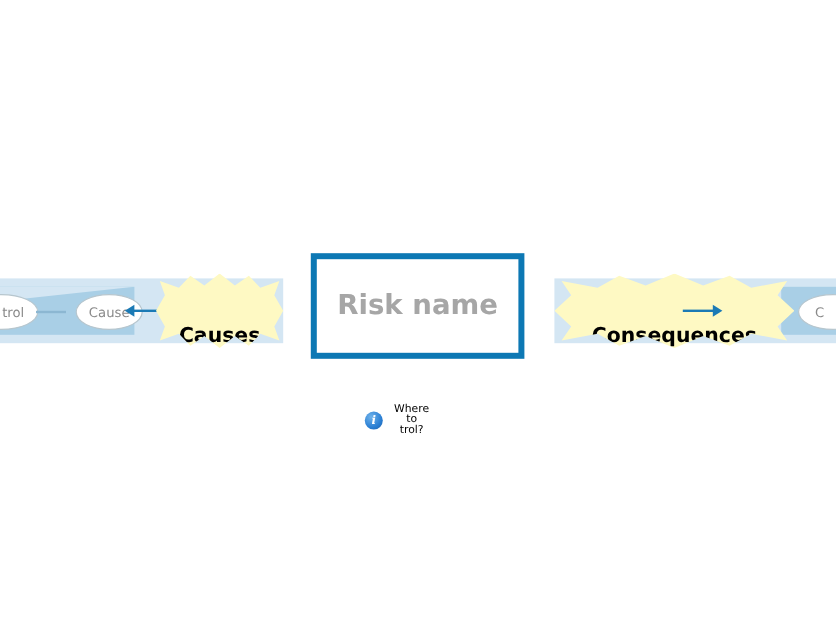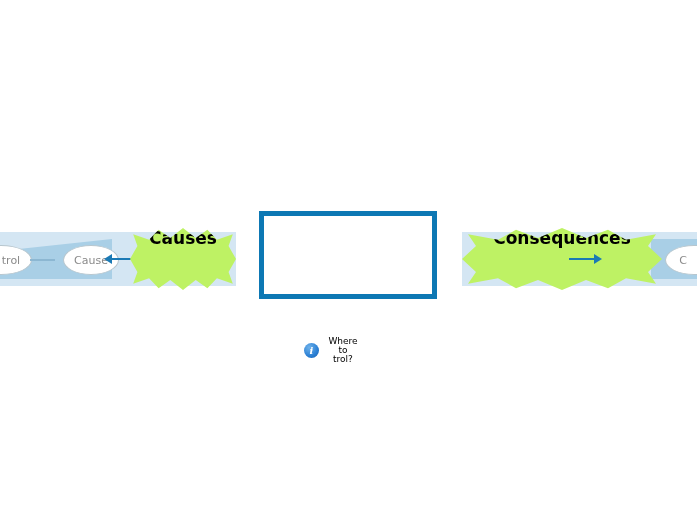--- a/index.html
+++ b/index.html
@@ -45,23 +45,23 @@
     position: absolute;
     left: 0; top: 0;
     width: 112px; height: 12px;
     background: #d4e6f3;
     clip-path: polygon(0 0, 100% 0, 100% 0, 0 100%);
   }
 
   
   .starburst {
     position: absolute;
-    background: #bef264;
-    display: flex;
-    align-items: flex-start;
+    background: #fef9c3;
+    display: flex;
+    align-items: flex-end;
     justify-content: center;
     clip-path: polygon(
       0% 50%,   7% 29%,  3% 10%,  18% 19%,  27% 3%,
       38% 16%,  50% 0%,  62% 16%, 73% 3%,   82% 19%,
       97% 10%,  93% 29%, 100% 50%, 93% 71%, 97% 90%,
       82% 81%,  73% 97%, 62% 84%, 50% 100%, 38% 84%,
       27% 97%,  18% 81%, 3% 90%,  7% 71%
     );
   }
   .starburst-label {
@@ -228,20 +228,21 @@
 
   <div class="arrow-line" id="arrow-causes-line"></div>
   <div class="arrow-head" id="arrow-causes-head"></div>
 
   <div class="starburst" id="starburst-causes">
     <span class="starburst-label">Causes</span>
   </div>
 
   <div id="risk-box">
     <div id="risk-box-inner"></div>
+    <span id="risk-name-label">Risk name</span>
   </div>
 
   <div class="starburst" id="starburst-consequences">
     <span class="starburst-label">Consequences</span>
   </div>
 
   <div class="arrow-line" id="arrow-consequences-line"></div>
   <div class="arrow-head" id="arrow-consequences-head"></div>
 
   <div class="node-ellipse" id="node-consequence">

